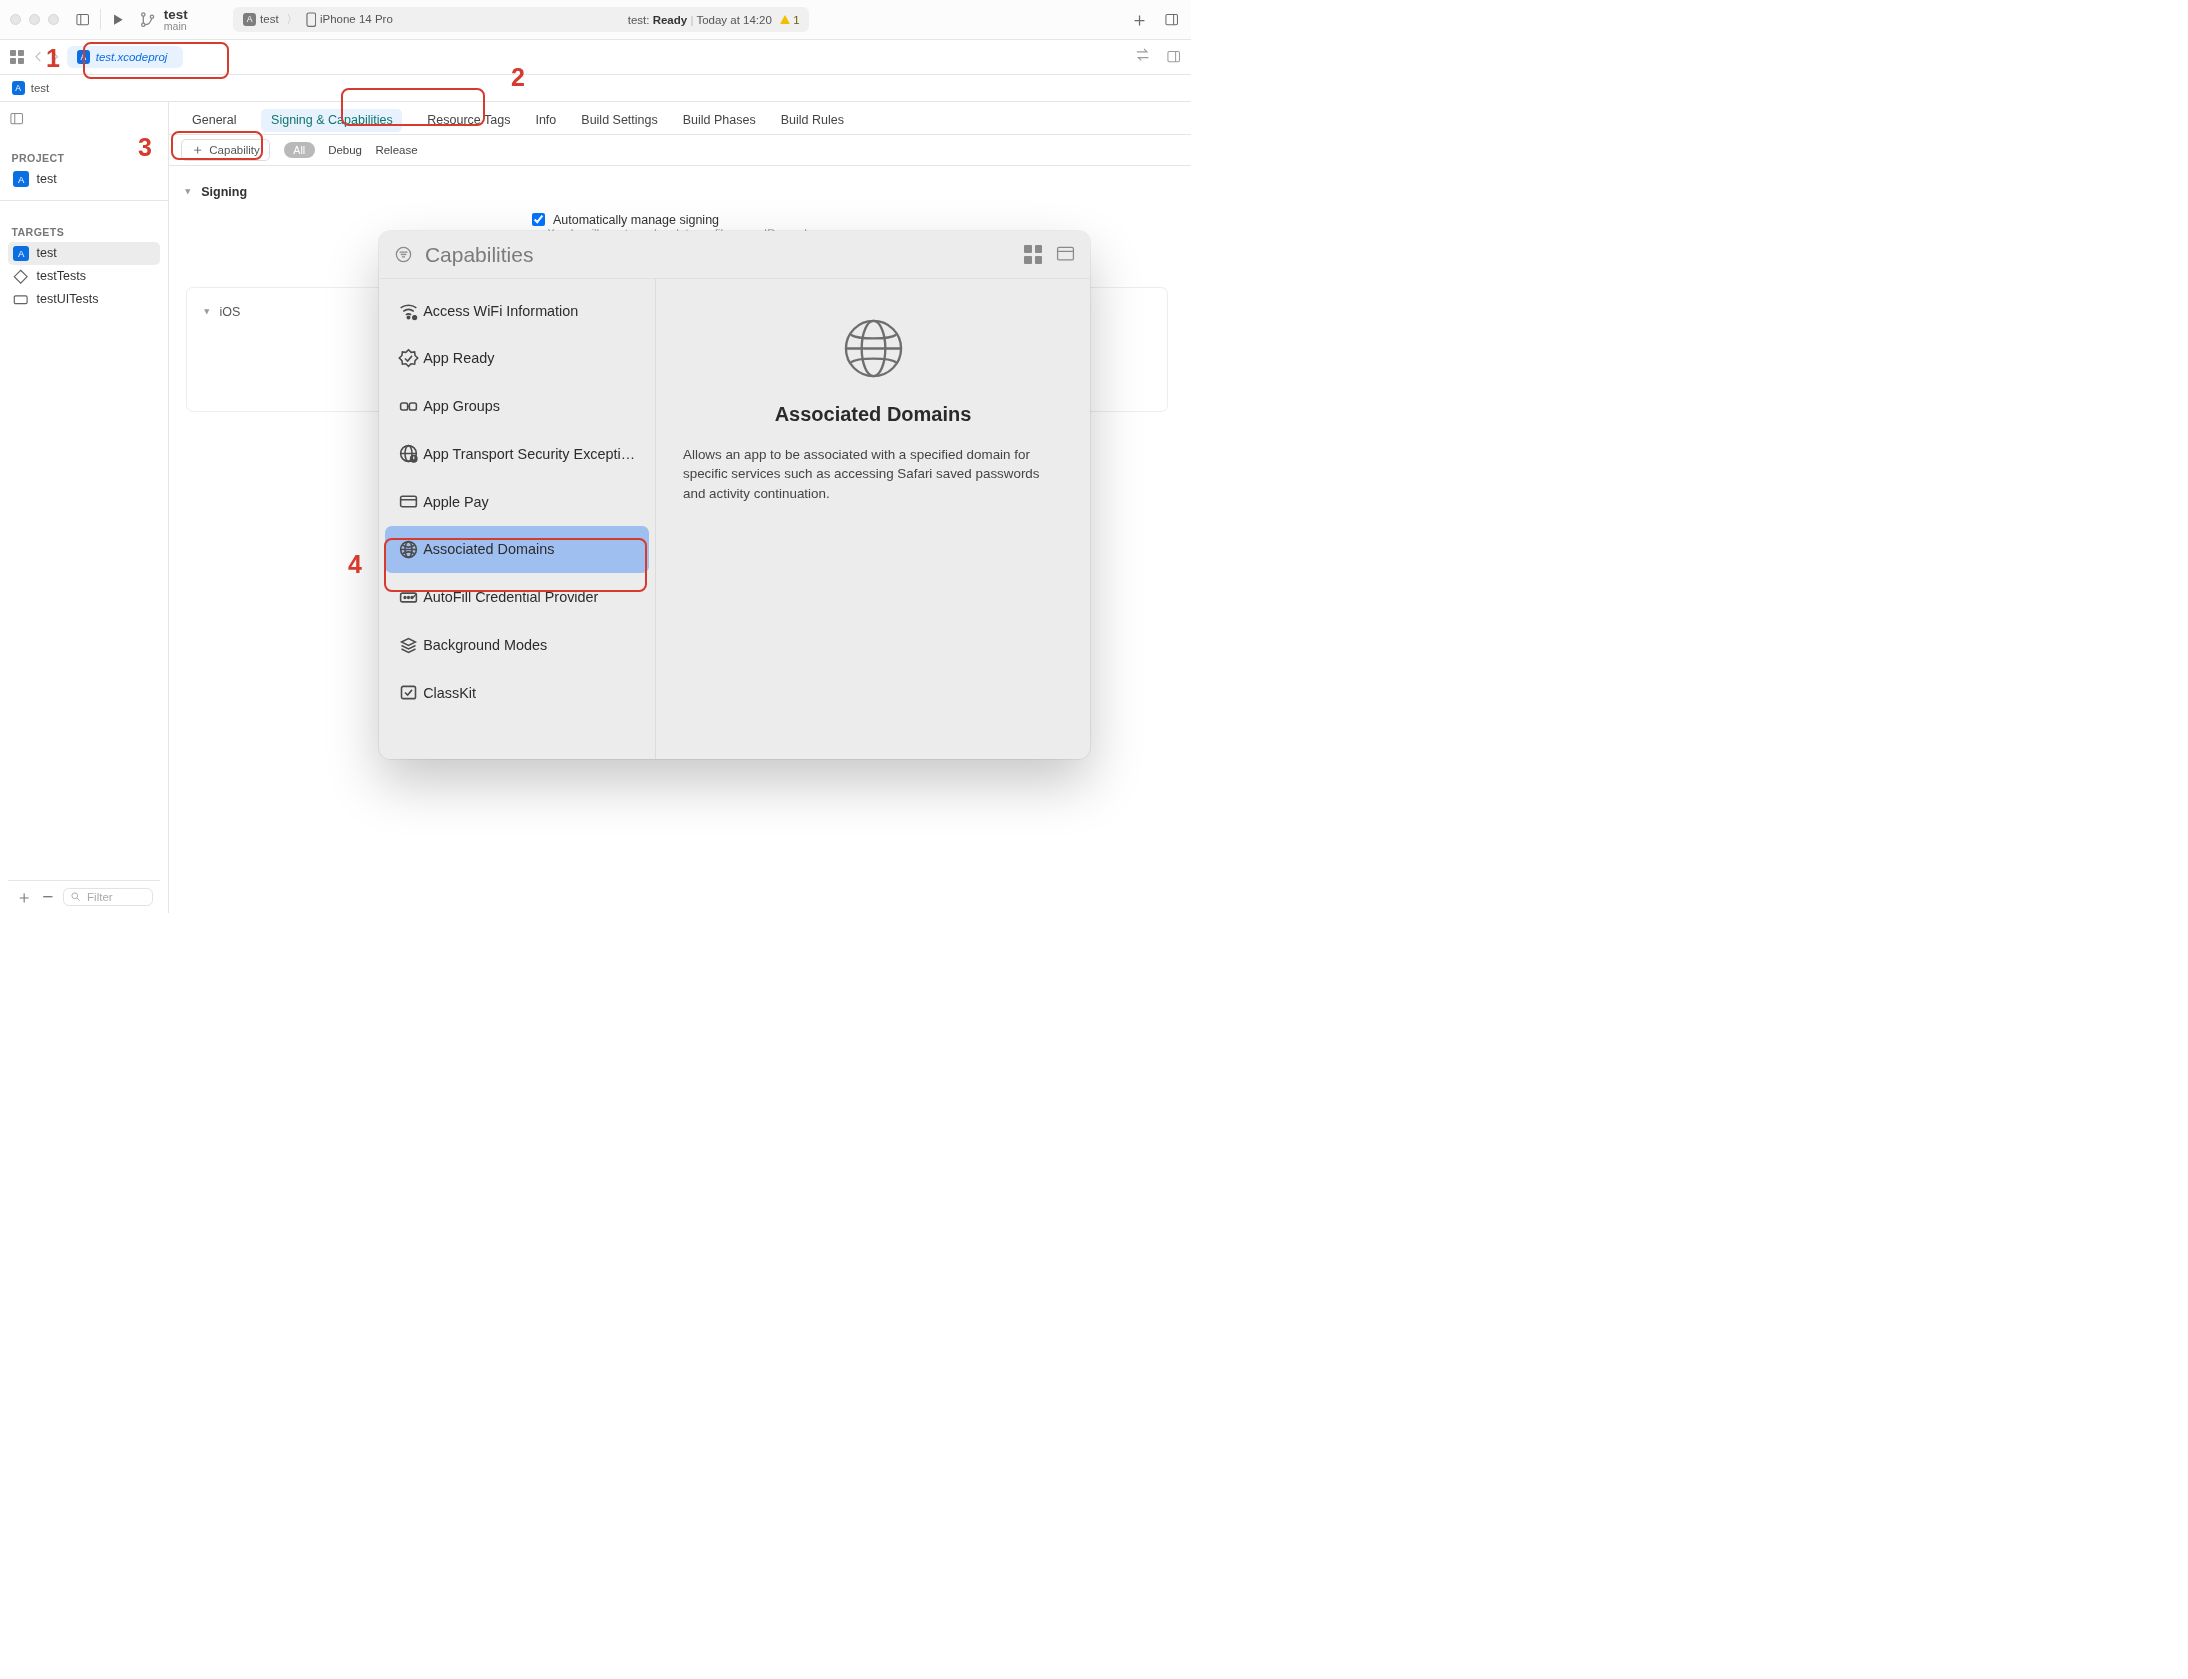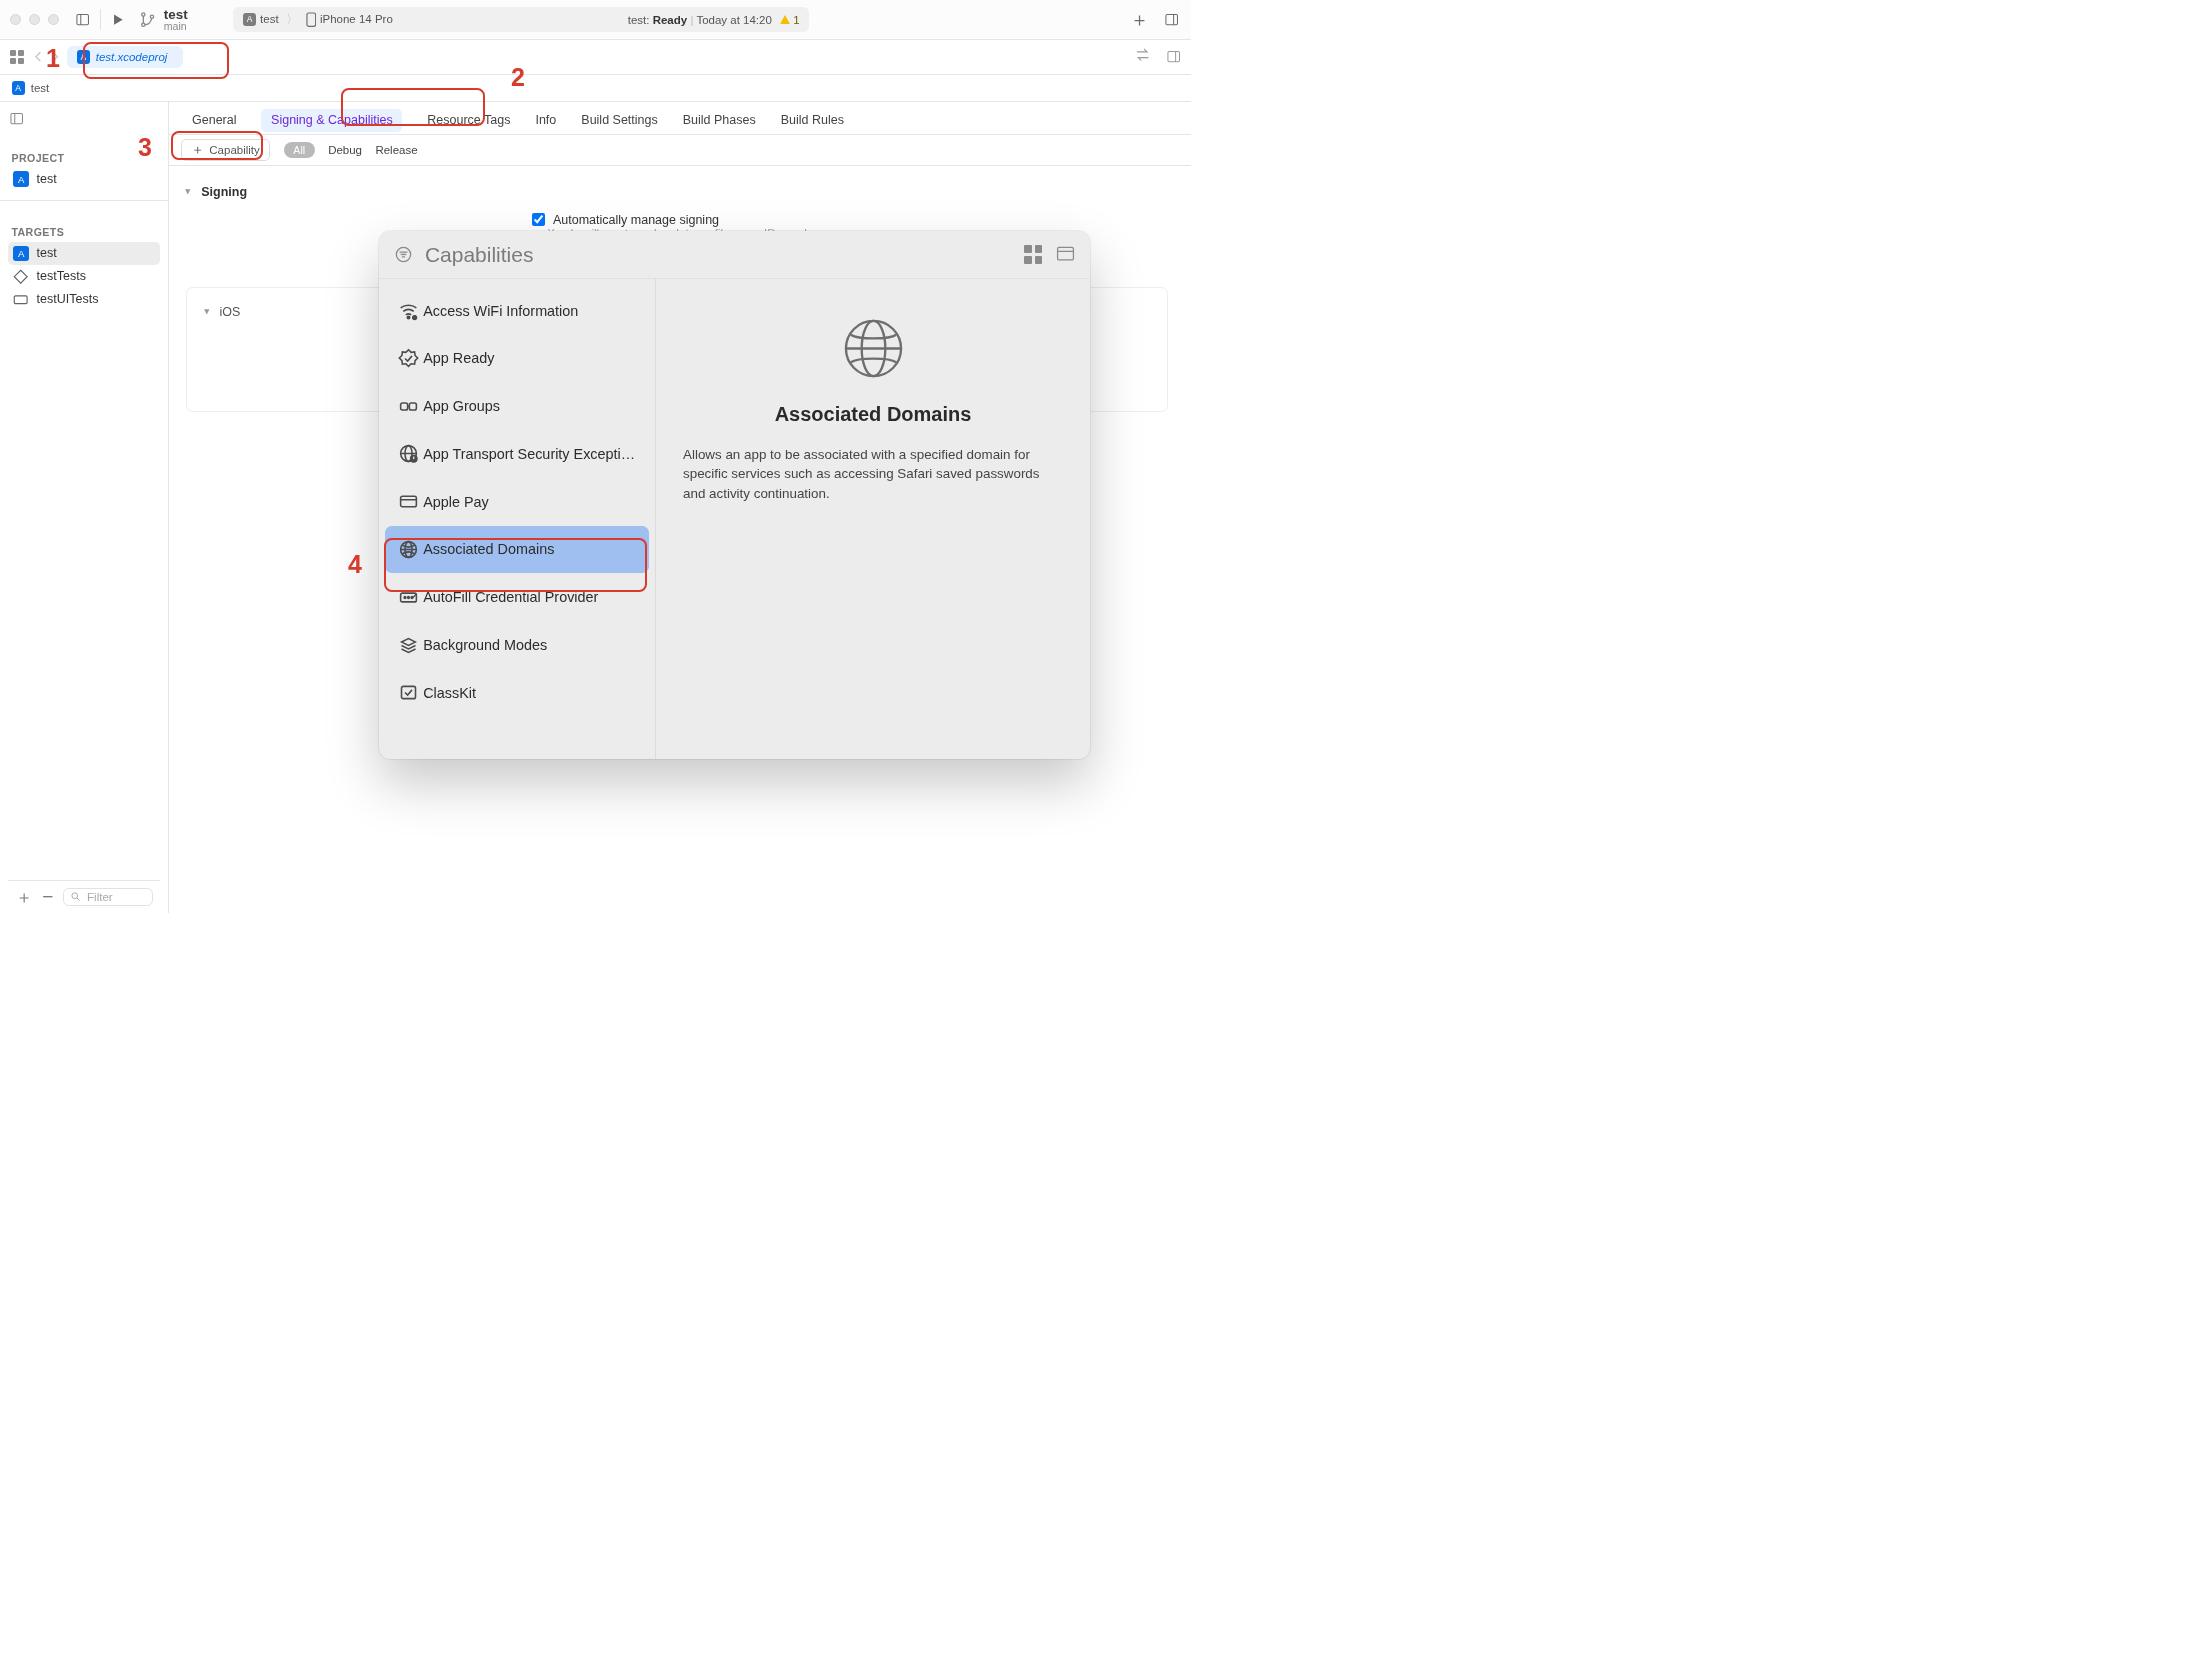--- a/index.html
+++ b/index.html
@@ -124,21 +124,21 @@
 
   
   .editor { flex:1; display:flex; flex-direction:column; position:relative; }
 
   .confTabs {
     height:33px; border-bottom:1px solid #e5e5e5;
     display:flex; align-items:flex-end; gap:25px;
     padding:0 23px; font-size:12.5px; color:#444;
   }
   .confTabs .ct { padding-bottom:6.7px; cursor:default; }
-  .confTabs .ct.sel { background:#e8f2fe; color:#6d28d9; padding:4.8px 9.6px; border-radius:4.8px; margin-bottom:1.9px; }
+  .confTabs .ct.sel { background:#e8f2fe; color:#0f766e; padding:4.8px 9.6px; border-radius:4.8px; margin-bottom:1.9px; }
 
   .subbar {
     height:31px; border-bottom:1px solid #e5e5e5;
     display:flex; align-items:center; gap:13.4px; padding:0 11.5px;
     font-size:11.5px; color:#444;
   }
   .capbtn {
     border:1px solid #dcdcdc; border-radius:4.8px;
     padding:2.9px 9.6px; display:flex; align-items:center; gap:4.8px;
     color:#555; background:#fff;

